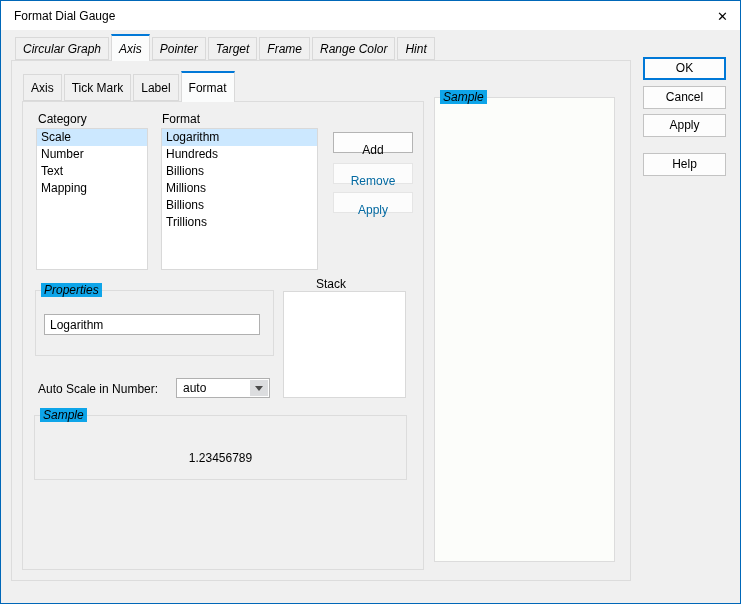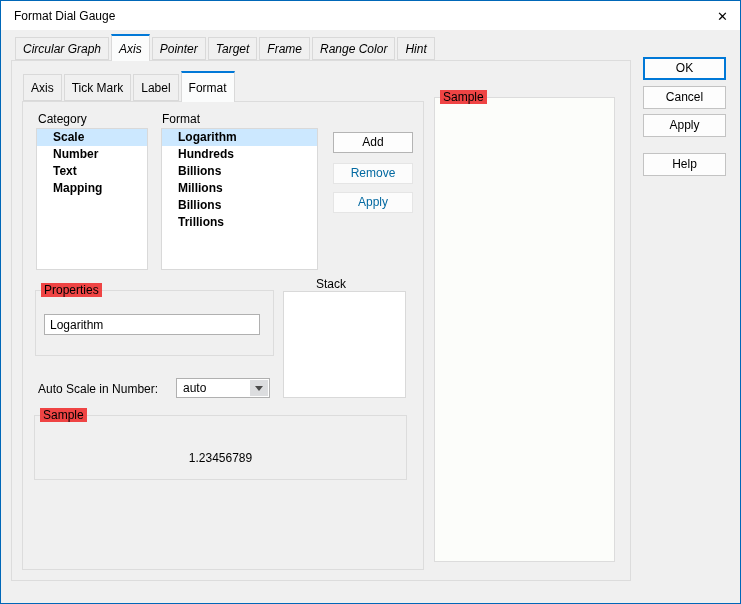--- a/index.html
+++ b/index.html
@@ -34,34 +34,34 @@
   #category-label { left: 37px;  top: 111px; }
   #format-label   { left: 161px; top: 111px; }
   #stack-label    { left: 283px; top: 276px; margin-left: 32px; }
   #autoscale-label{ left: 37px;  top: 381px; }
   
   .listbox { position: absolute; background: #ffffff; border: 1px solid #d9d9d9;
     box-sizing: border-box; overflow: hidden; z-index: 2; }
   #category-list { left: 35px;  top: 127px; width: 112px; height: 142px; }
   #format-list   { left: 160px; top: 127px; width: 157px; height: 142px; }
   #stack-box     { left: 282px; top: 290px; width: 123px; height: 107px; }
-  .list-item { height: 17px; line-height: 17px; padding-left: 16px; cursor: default; font-weight: bold; }
+  .list-item { height: 17px; line-height: 17px; padding-left: 4px; cursor: default; }
   .list-item.selected { background: #cce8ff; }
   
   .side-btn { position: absolute; left: 332px; width: 80px; height: 21px; box-sizing: border-box;
     background: #fdfdfd; border: 1px solid #b4b4b4; text-align: center; line-height: 19px;
-    font-family: inherit; font-size: 12px; z-index: 2; cursor: default; padding: 0; }
+    font-family: inherit; font-size: 12px; z-index: 2; cursor: default; padding: 8px; }
   #add-btn    { top: 131px; }
   #remove-btn { top: 162px; }
   #apply-inner-btn { top: 191px; }
   .side-btn.disabled { border-color: #e5e5e5; color: #0369a1; background: #fcfcfc; }
   
   fieldset { position: absolute; border: 1px solid #dcdcdc; margin: 0; padding: 0;
     box-sizing: border-box; z-index: 2; }
-  legend { padding: 0 3px; margin-left: 5px; background: #ef4444; font-size: 12px; }
+  legend { padding: 0 3px; margin-left: 5px; background: #0ea5e9; font-size: 12px; font-style: italic; }
   #properties-group { left: 34px; top: 282px; width: 239px; height: 73px; }
   #properties-input { position: absolute; left: 8px; top: 17px; width: 216px; height: 21px;
     border: 1px solid #b0b0b0; padding: 0 5px; box-sizing: border-box; background: #fff;
     font-family: inherit; font-size: 12px; color: #000; }
   #sample-group { left: 33px; top: 407px; width: 373px; height: 72px; }
   .sample-value { position: absolute; left: 0; top: 29px; width: 100%; text-align: center; }
   #preview-group { left: 433px; top: 89px; width: 181px; height: 472px; background: #fcfdfa; }
   
   #autoscale-combo { position: absolute; left: 175px; top: 377px; width: 94px; height: 20px;
     background: #ffffff; border: 1px solid #b0b0b0; box-sizing: border-box; z-index: 2; cursor: default; }

